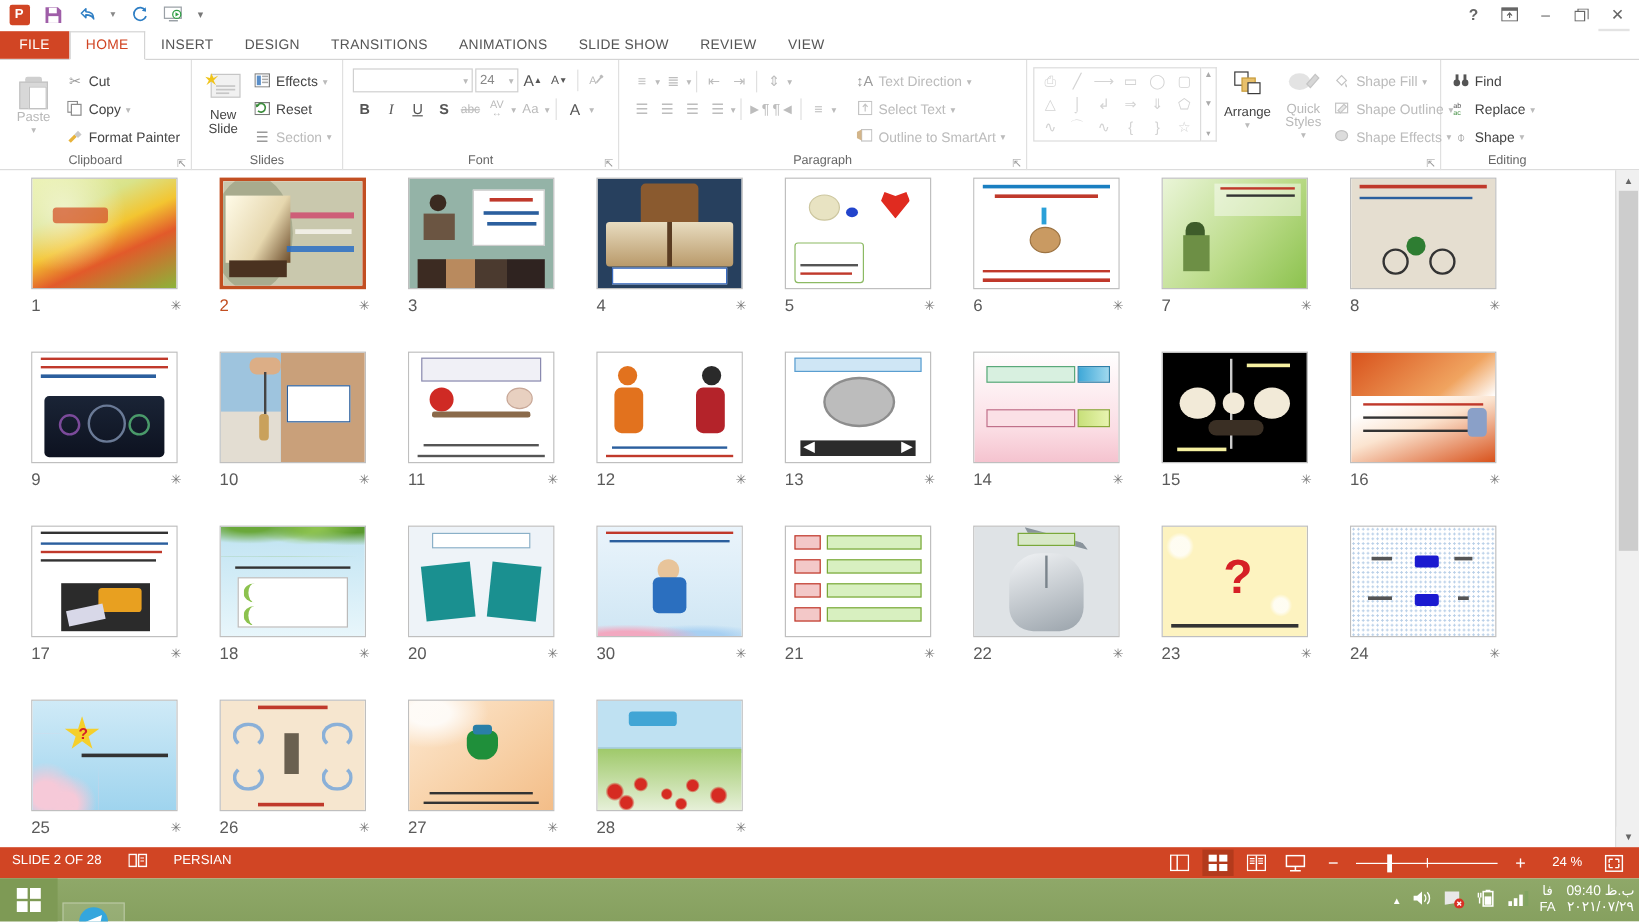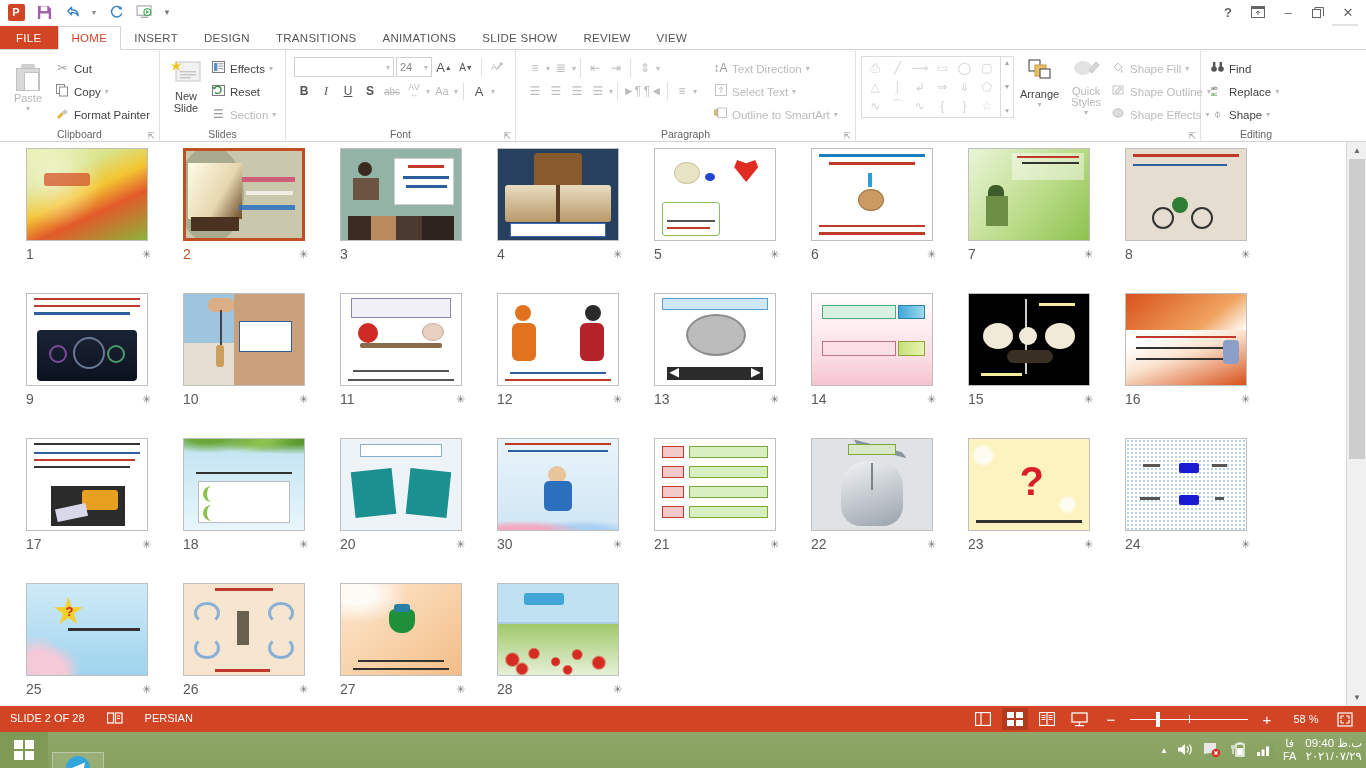--- a/index.html
+++ b/index.html
@@ -975,21 +975,21 @@
           <path d="M8.5 10 V13 M4 13.6 h9" stroke="#fff" stroke-width="1.3"></path>
         </svg>
     </div>
     <div class="view-btn" style="font-size:15px">−</div>
     <div class="zoomtrack">
       <div class="zt-line"></div>
         <div class="zt-tick"></div>
         <div class="zt-handle"></div>
     </div>
     <div class="view-btn" style="font-size:15px">+</div>
-    <div style="min-width:40px;text-align:center">58 %</div>
+    <div style="min-width:40px;text-align:center">24 %</div>
     <div class="view-btn">
       <svg width="16" height="15" viewBox="0 0 16 15">
           <rect x="1" y="1" width="14" height="13" fill="none" stroke="#fff" stroke-width="1.2"></rect>
           <path d="M4 4 h3 M4 4 v3 M12 4 h-3 M12 4 v3 M4 11 h3 M4 11 v-3 M12 11 h-3 M12 11 v-3" stroke="#fff" stroke-width="1.2"></path>
         </svg>
     </div>
   </div>
 </div>
 
 <div class="taskbar">

